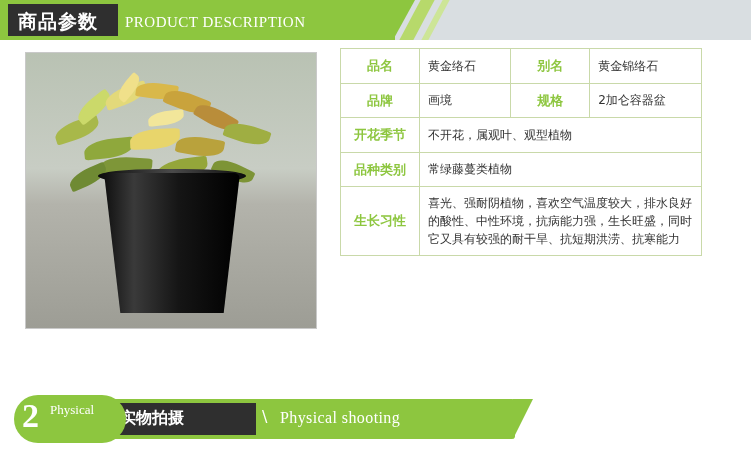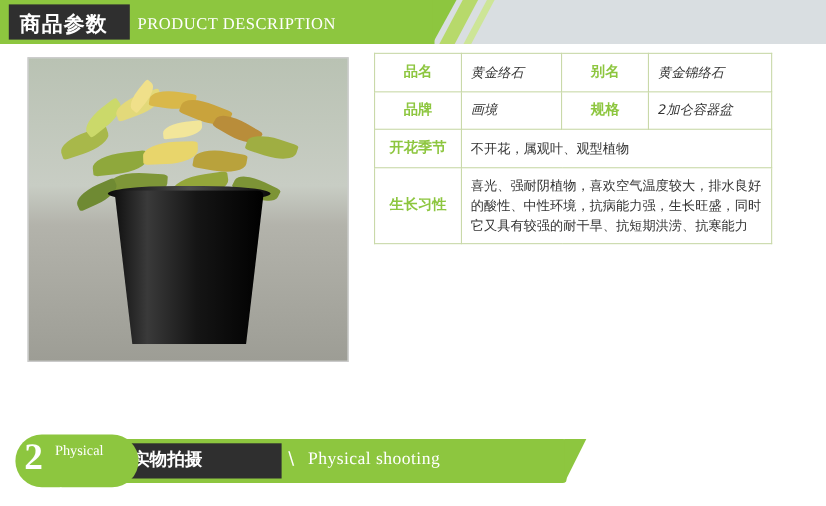--- a/index.html
+++ b/index.html
@@ -83,21 +83,21 @@
   .table td{
     border:1px solid #c9d9a9;
     padding:7px 8px;
     vertical-align:middle;
     line-height:1.5;
   }
   .lbl{
     color:#8dc63f;font-weight:bold;font-size:13px;text-align:center;
     width:62px;white-space:nowrap;
   }
-  .val{color:#333;font-size:12px;font-style:italic;}
+  .val{color:#333;font-size:12px;}
   .val-wide{color:#333;font-size:12px;}
   .sun{
     display:inline-block;width:22px;height:22px;border-radius:50%;
     background:radial-gradient(circle at 45% 40%,#ffe9a0 0%,#ffb400 55%,#ff8c00 100%);
     box-shadow:0 0 0 2px rgba(255,190,0,.35);
     vertical-align:middle;position:relative;
   }
   .drop{
     display:inline-block;width:15px;height:20px;vertical-align:middle;
   }
@@ -194,20 +194,24 @@
     <td class="lbl">品牌</td>
     <td class="val">画境</td>
     <td class="lbl">规格</td>
     <td class="val">2加仑容器盆</td>
   </tr>
   <tr>
     <td class="lbl">开花季节</td>
     <td class="val-wide" colspan="3">不开花，属观叶、观型植物</td>
   </tr>
   <tr>
+    <td class="lbl">品种类别</td>
+    <td class="val-wide" colspan="3">常绿藤蔓类植物</td>
+  </tr>
+  <tr>
     <td class="lbl">生长习性</td>
     <td class="val-wide" colspan="3">喜光、强耐阴植物，喜欢空气温度较大，排水良好的酸性、中性环境，抗病能力强，生长旺盛，同时它又具有较强的耐干旱、抗短期洪涝、抗寒能力</td>
   </tr>
 </tbody>
   </table>
 
 <div class="bottom">
   <div class="bottom-bar"></div>
   <div class="bottom-dark"></div>
   <div class="bottom-cn">实物拍摄</div>

